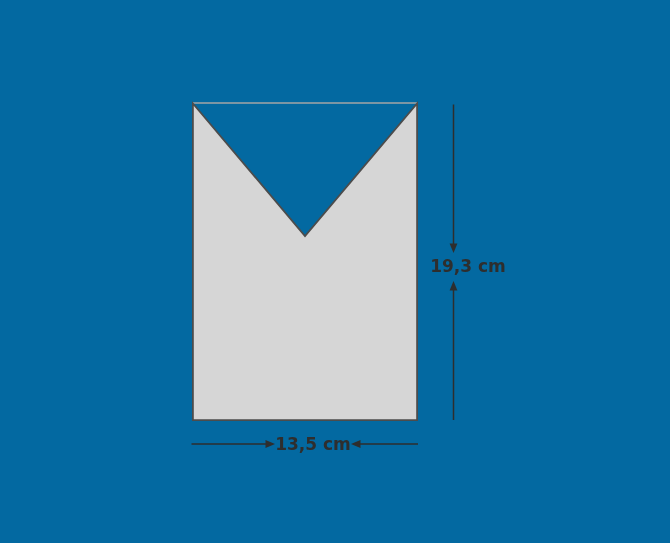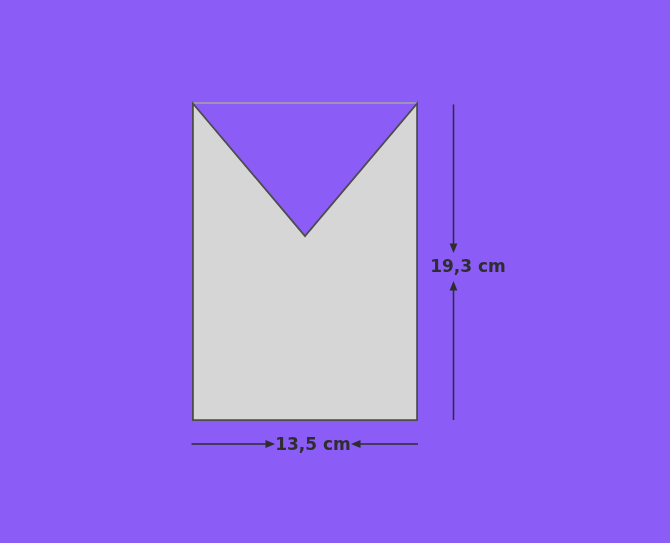--- a/index.html
+++ b/index.html
@@ -4,21 +4,21 @@
 <style>
   html, body {
     margin: 0;
     padding: 0;
     background: #ffffff;
   }
   .stage {
     position: relative;
     width: 670px;
     height: 543px;
-    background: #8b5cf6;
+    background: #0369a1;
     overflow: hidden;
   }
   svg {
     display: block;
   }
   .dim-label {
     font-family: "DejaVu Sans", "Liberation Sans", sans-serif;
     font-weight: bold;
     font-size: 17px;
     letter-spacing: 0px;

